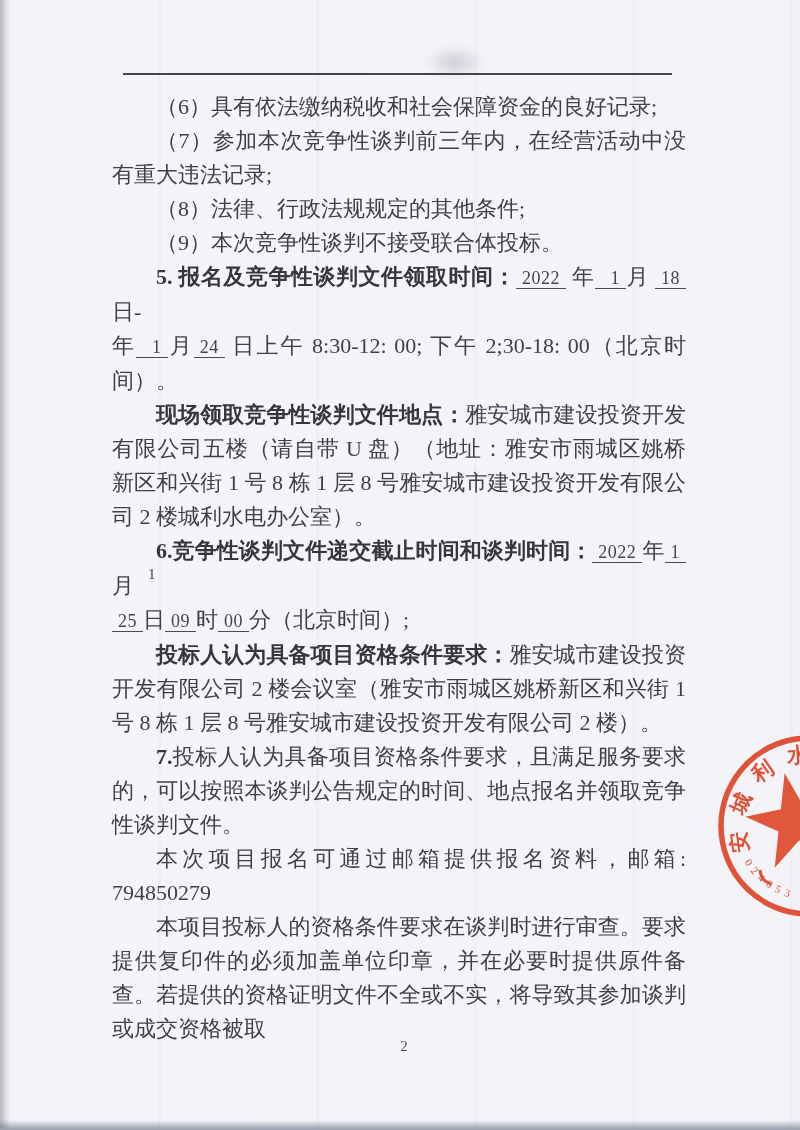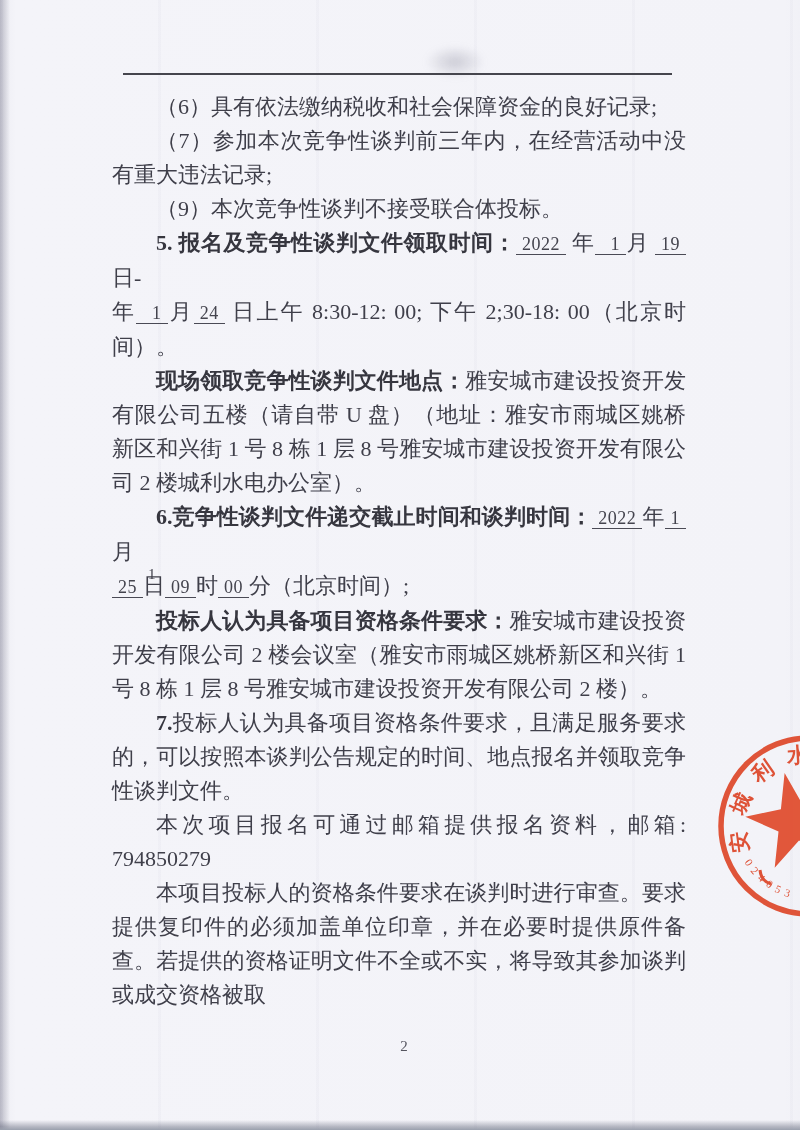--- a/index.html
+++ b/index.html
@@ -41,22 +41,23 @@
 <body>
 
 <div class="page">
 
   <div class="smudge"></div>
   <div class="top-rule"></div>
 
   <div class="content">
       <p class="para"><span>（6）具有依法缴纳税收和社会保障资金的良好记录;</span></p>
       <p class="para"><span>（7）参加本次竞争性谈判前三年内，在经营活动中没有重大违法记录;</span></p>
+      <p class="para"><span>（8）法律、行政法规规定的其他条件;</span></p>
       <p class="para"><span>（9）本次竞争性谈判不接受联合体投标。</span></p>
-      <p class="para"><span class="b">5. 报名及竞争性谈判文件领取时间：</span><span class="fill">2022</span><span> 年</span><span class="fill wide-left">1</span><span>月 </span><span class="fill">19</span><span> 日-</span><br><span>年</span><span class="fill wide-left">1</span><span>月</span><span class="fill">24</span><span> 日上午 8:30-12: 00; 下午 2;30-18: 00（北京时间）。</span></p>
+      <p class="para"><span class="b">5. 报名及竞争性谈判文件领取时间：</span><span class="fill">2022</span><span> 年</span><span class="fill wide-left">1</span><span>月 </span><span class="fill">18</span><span> 日-</span><br><span>年</span><span class="fill wide-left">1</span><span>月</span><span class="fill">24</span><span> 日上午 8:30-12: 00; 下午 2;30-18: 00（北京时间）。</span></p>
       <p class="para"><span class="b">现场领取竞争性谈判文件地点：</span><span>雅安城市建设投资开发有限公司五楼（请自带 U 盘）（地址：雅安市雨城区姚桥新区和兴街 1 号 8 栋 1 层 8 号雅安城市建设投资开发有限公司 2 楼城利水电办公室）。</span></p>
       <p class="para"><span class="b">6.竞争性谈判文件递交截止时间和谈判时间：</span><span class="fill">2022</span><span>年</span><span class="fill">1</span><span> 月</span><br><span class="fill">25</span><span>日</span><span class="fill">09</span><span>时</span><span class="fill">00</span><span>分（北京时间）;</span></p>
       <p class="para"><span class="b">投标人认为具备项目资格条件要求：</span><span>雅安城市建设投资开发有限公司 2 楼会议室（雅安市雨城区姚桥新区和兴街 1 号 8 栋 1 层 8 号雅安城市建设投资开发有限公司 2 楼）。</span></p>
       <p class="para"><span class="b">7.</span><span>投标人认为具备项目资格条件要求，且满足服务要求的，可以按照本谈判公告规定的时间、地点报名并领取竞争性谈判文件。</span></p>
       <p class="para"><span>本次项目报名可通过邮箱提供报名资料，邮箱: 794850279</span></p>
       <p class="para"><span>本项目投标人的资格条件要求在谈判时进行审查。要求提供复印件的必须加盖单位印章，并在必要时提供原件备查。若提供的资格证明文件不全或不实，将导致其参加谈判或成交资格被取</span></p>
     </div>
 
   <span class="stray">1</span>
 

